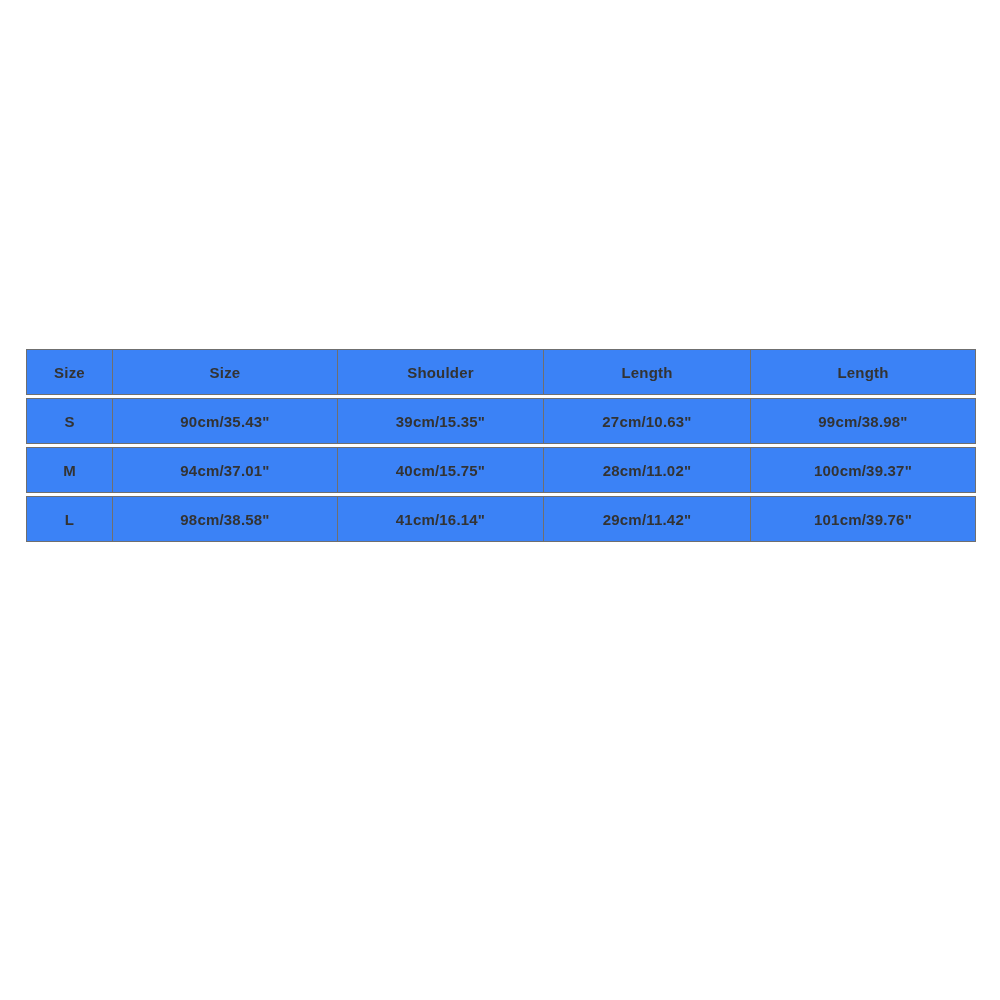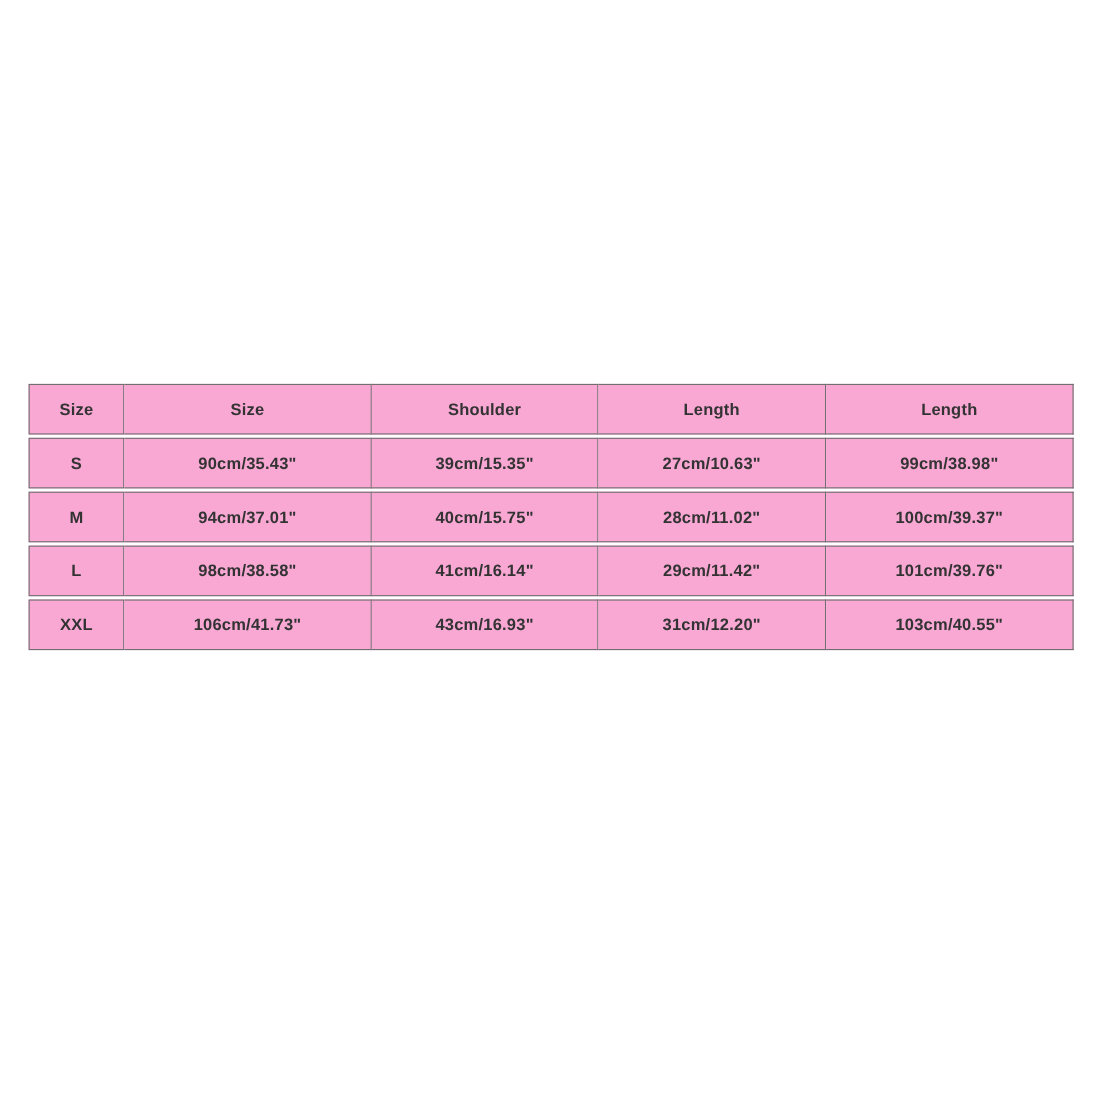--- a/index.html
+++ b/index.html
@@ -17,21 +17,21 @@
   }
   table.size-chart {
     width: 950px;
     table-layout: fixed;
     border-collapse: separate;
     border-spacing: 0 3px;
   }
   table.size-chart th,
   table.size-chart td {
     border: 1px solid #6f6f6f;
-    background: #f9a8d4;
+    background: #3b82f6;
     height: 46px;
     text-align: center;
     vertical-align: middle;
     font-size: 15px;
     font-weight: bold;
     color: #333333;
     letter-spacing: 0.2px;
     overflow: hidden;
     white-space: nowrap;
   }
@@ -77,22 +77,15 @@
         <td>28cm/11.02"</td>
         <td>100cm/39.37"</td>
       </tr>
       <tr>
         <td>L</td>
         <td>98cm/38.58"</td>
         <td>41cm/16.14"</td>
         <td>29cm/11.42"</td>
         <td>101cm/39.76"</td>
       </tr>
-      <tr>
-        <td>XXL</td>
-        <td>106cm/41.73"</td>
-        <td>43cm/16.93"</td>
-        <td>31cm/12.20"</td>
-        <td>103cm/40.55"</td>
-      </tr>
     </tbody>
   </table>
 </div>
 
 </body></html>

